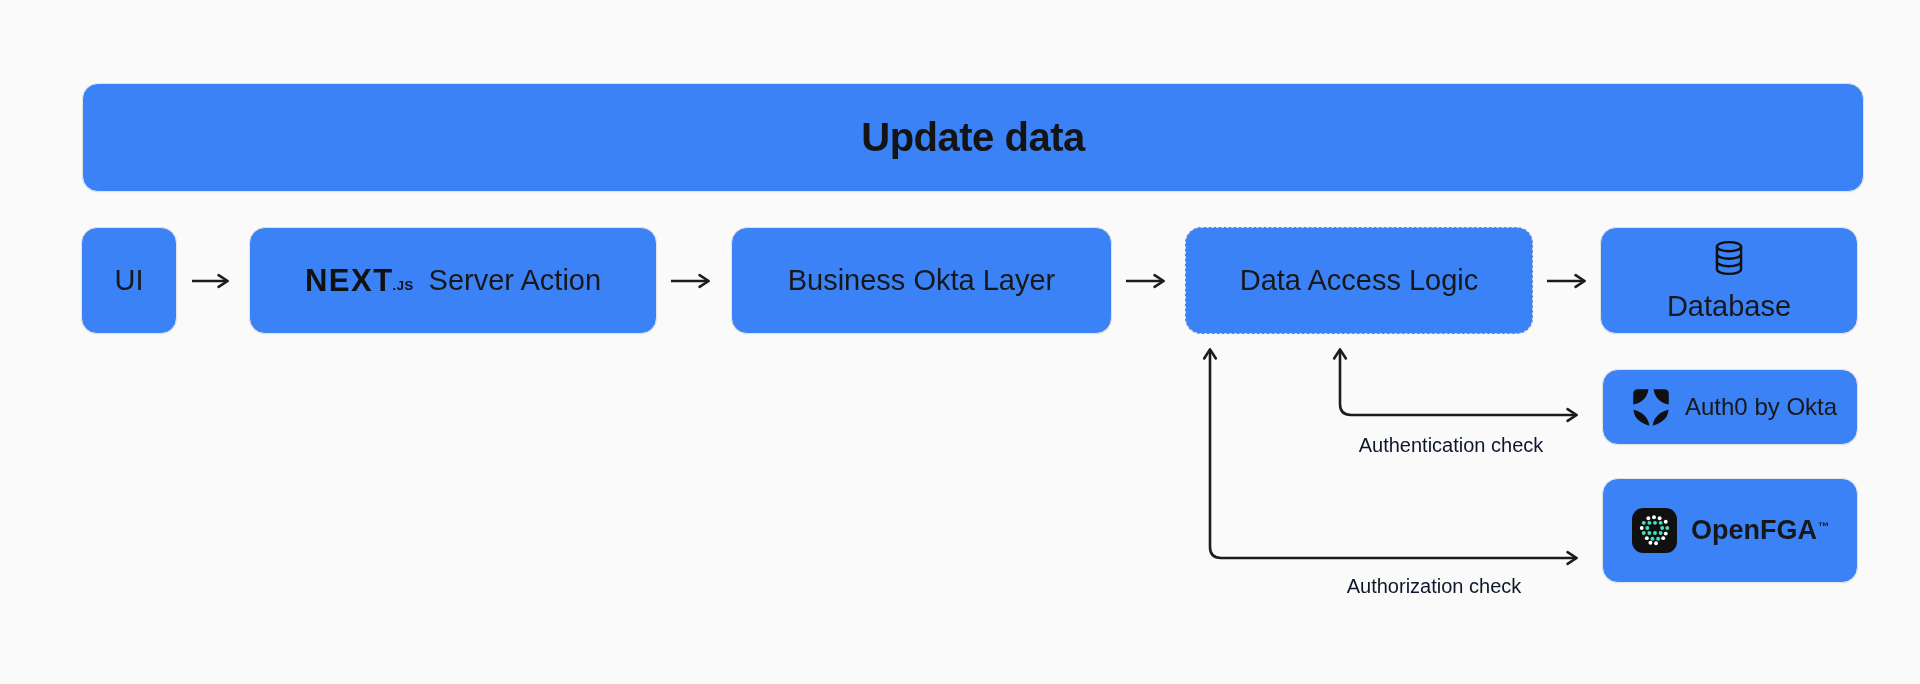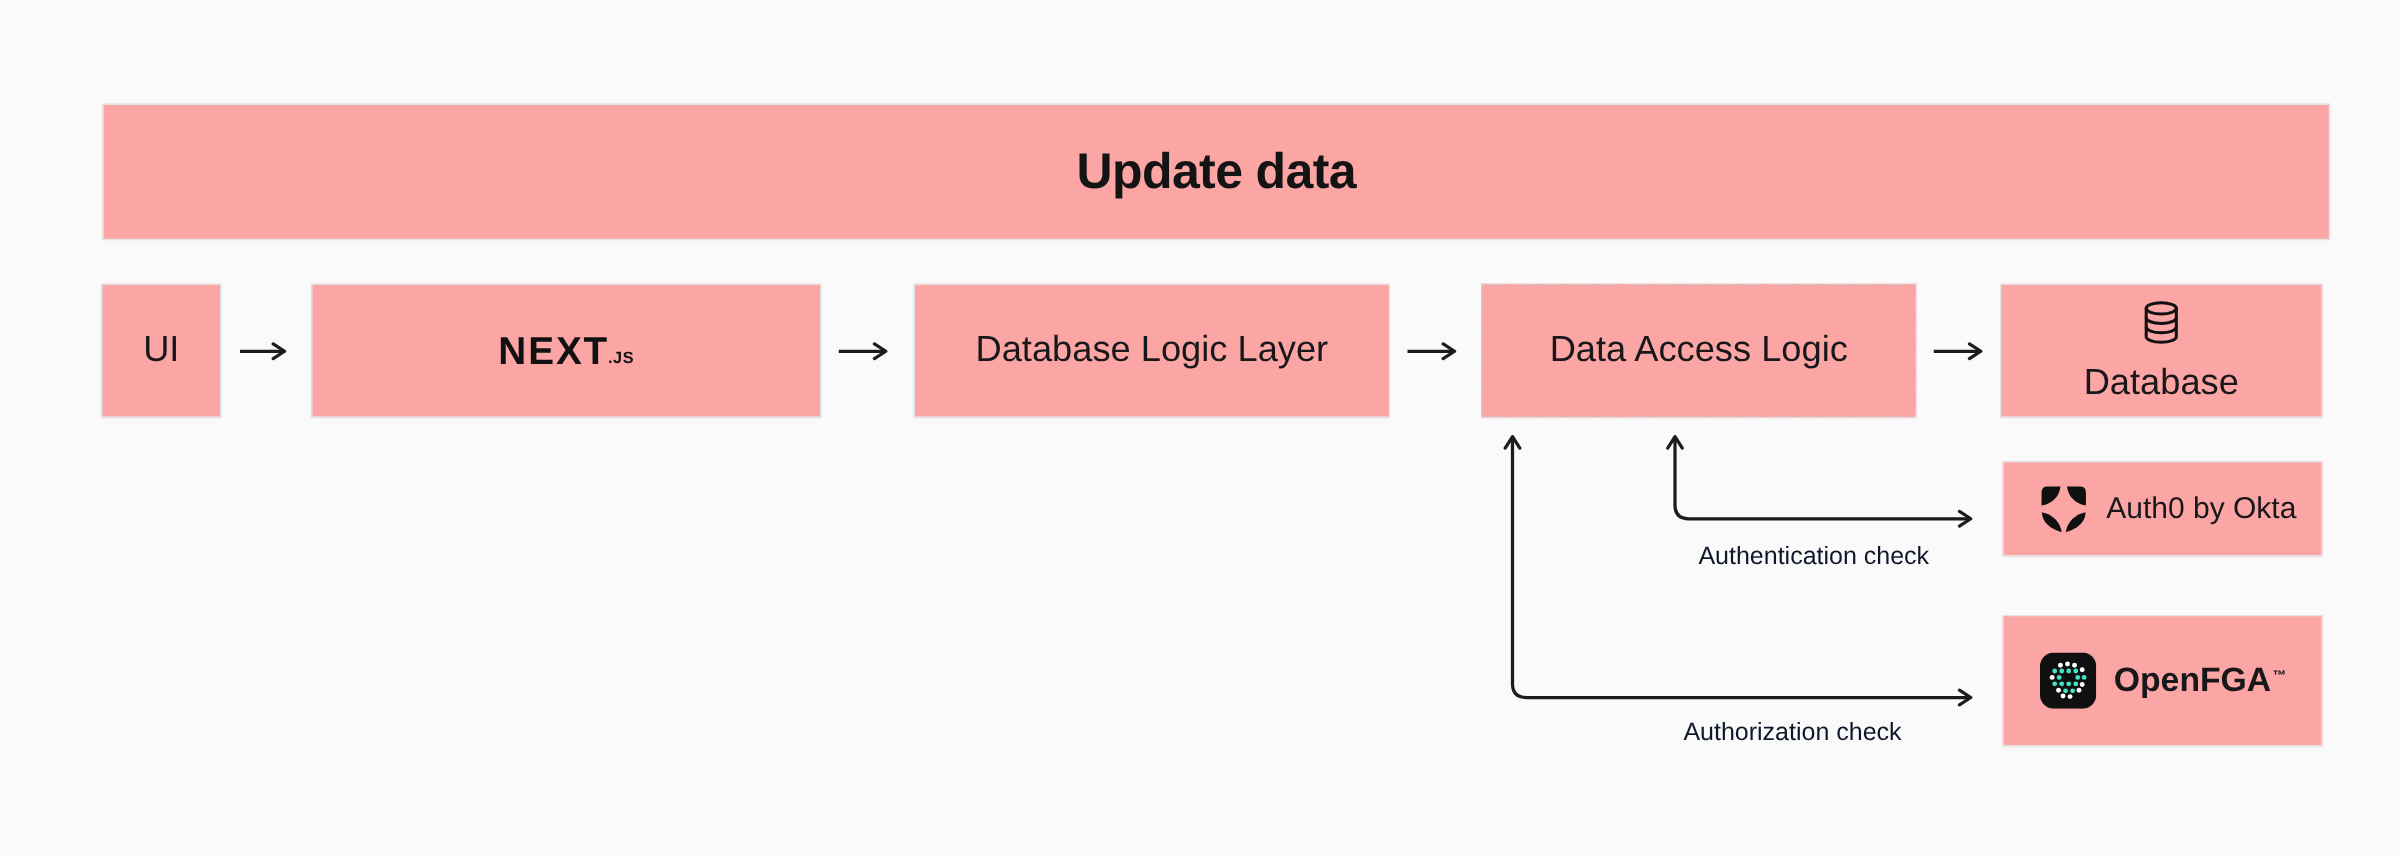--- a/index.html
+++ b/index.html
@@ -1,41 +1,41 @@
 <!DOCTYPE html>
 <html><head>
 <meta charset="utf-8">
 <style>
   html,body{margin:0;padding:0;}
   body{font-family:"Liberation Sans","DejaVu Sans",sans-serif;background:#fafafa;}
   .canvas{position:relative;width:1920px;height:684px;background:#fafafa;overflow:hidden;}
 
   .card{
-    position:absolute;background:#fca5a5;border:1px solid #e4e4e6;border-radius:0;
+    position:absolute;background:#3b82f6;border:1px solid #e4e4e6;border-radius:16px;
     box-shadow:0 1px 2px rgba(0,0,0,0.03);box-sizing:border-box;
     display:flex;align-items:center;justify-content:center;color:#18181b;
   }
   .card.dashed{border:1px dashed #cfcfd4;}
 
   .title-card{left:82px;top:83px;width:1782px;height:109px;}
   .title-card .title{font-size:40px;font-weight:700;letter-spacing:-0.5px;color:#141414;}
 
   .node{top:227px;height:107px;font-size:29px;}
   .node-ui{left:81px;width:96px;}
   .node-server-action{left:249px;width:408px;gap:15px;}
   .node-bll{left:731px;width:381px;}
   .node-dal{left:1185px;width:348px;}
   .node-database{left:1600px;width:258px;gap:13px;flex-direction:column;}
 
   .next-logo{font-weight:700;font-size:31px;letter-spacing:1.5px;white-space:nowrap;color:#111;}
   .next-logo .suffix{font-size:13px;letter-spacing:0.5px;position:relative;bottom:1px;margin-left:-1px;}
 
   .service{left:1602px;width:256px;justify-content:flex-start;}
   .service-auth0{top:369px;height:76px;padding-left:27px;gap:13px;font-size:24px;}
-  .service-openfga{top:492px;height:105px;padding-left:29px;gap:14px;font-size:27px;font-weight:600;}
+  .service-openfga{top:478px;height:105px;padding-left:29px;gap:14px;font-size:27px;font-weight:600;}
   .tm{font-size:11px;font-weight:600;position:relative;top:-9px;margin-left:1px;}
 
   .icon{display:inline-flex;flex:0 0 auto;}
 
   .edges{position:absolute;left:0;top:0;width:1920px;height:684px;pointer-events:none;}
 
   .edge-label{
     position:absolute;font-size:20px;color:#0f172a;text-align:center;width:300px;
   }
   .label-authn{left:1301px;top:434px;}
@@ -49,24 +49,25 @@
   <div class="card title-card">
     <span class="title">Update data</span>
   </div>
 
   <div class="card node node-ui">
     <span>UI</span>
   </div>
 
   <div class="card node node-server-action">
     <span class="next-logo"><span>NEXT</span><span class="suffix">.JS</span></span>
+    <span>Server Action</span>
   </div>
 
   <div class="card node node-bll">
-    <span>Database Logic Layer</span>
+    <span>Business Okta Layer</span>
   </div>
 
   <div class="card dashed node node-dal">
     <span>Data Access Logic</span>
   </div>
 
   <div class="card node node-database">
     <span class="icon">
       <svg width="34" height="38" viewBox="0 0 24 26" fill="none" stroke="#101010" stroke-width="1.7" stroke-linecap="round">
         <ellipse cx="12" cy="5" rx="8.5" ry="3.2"></ellipse>

